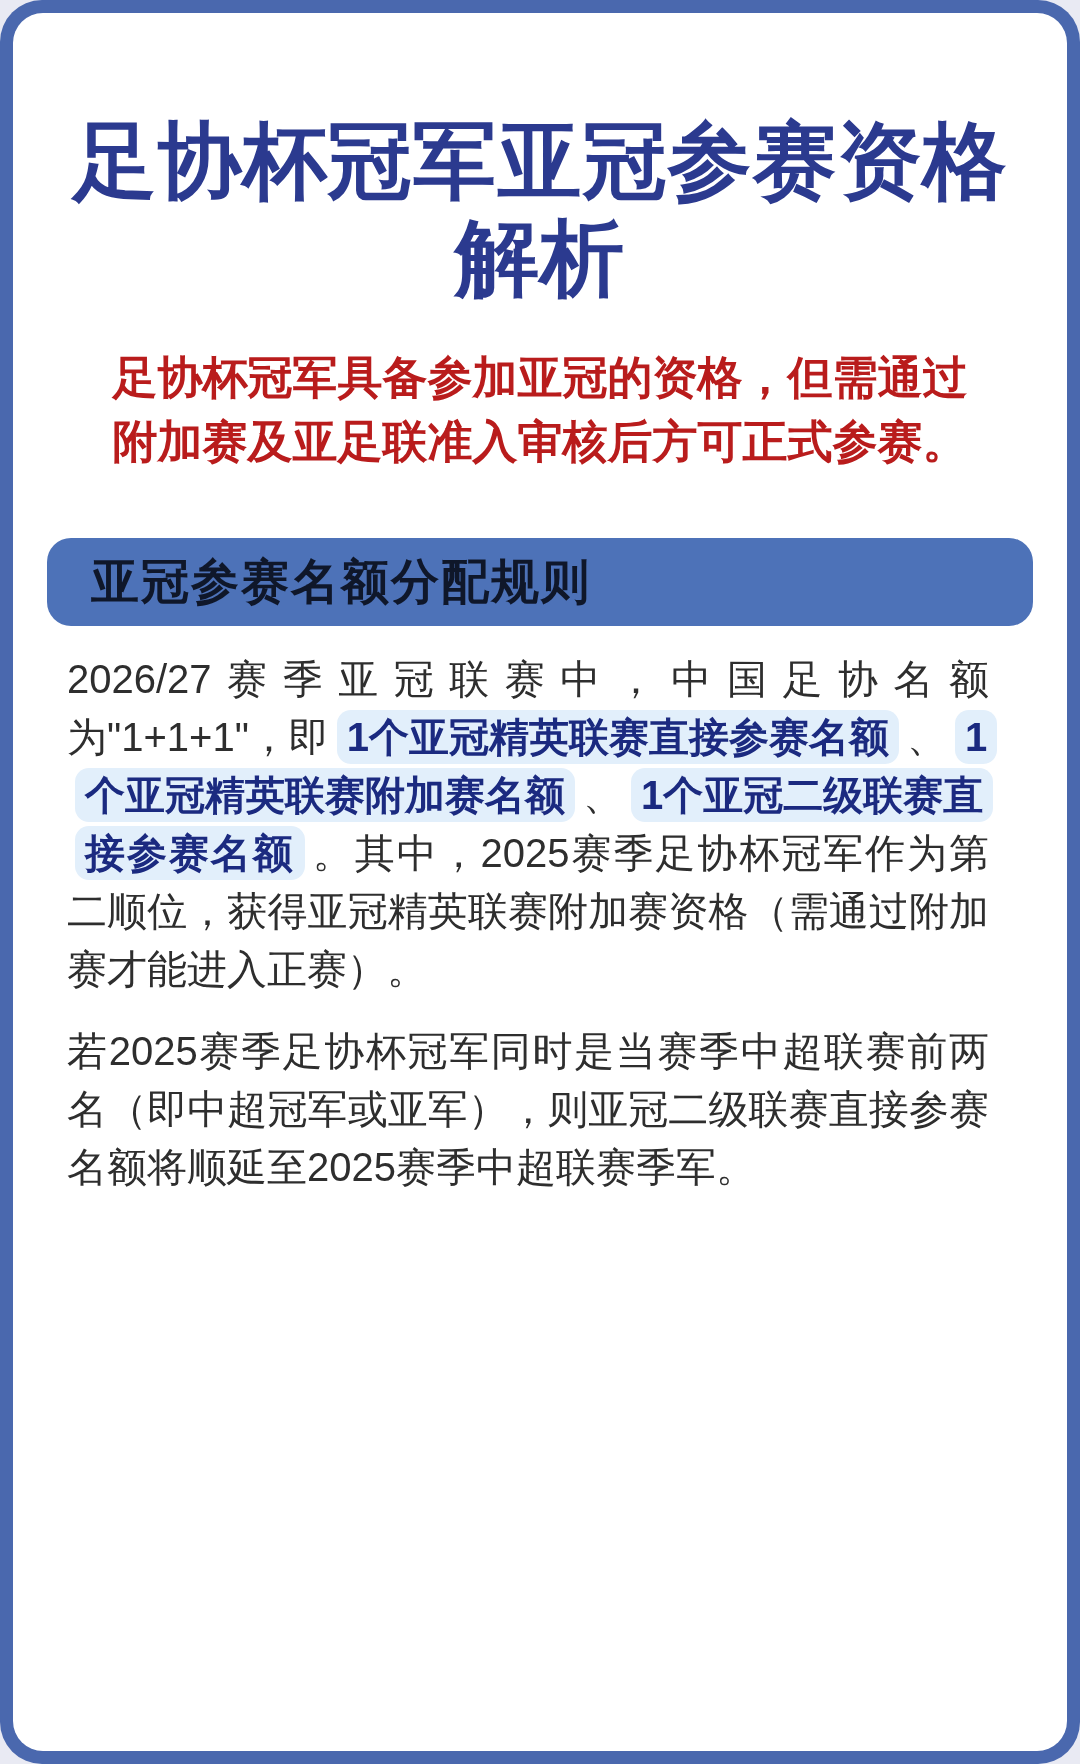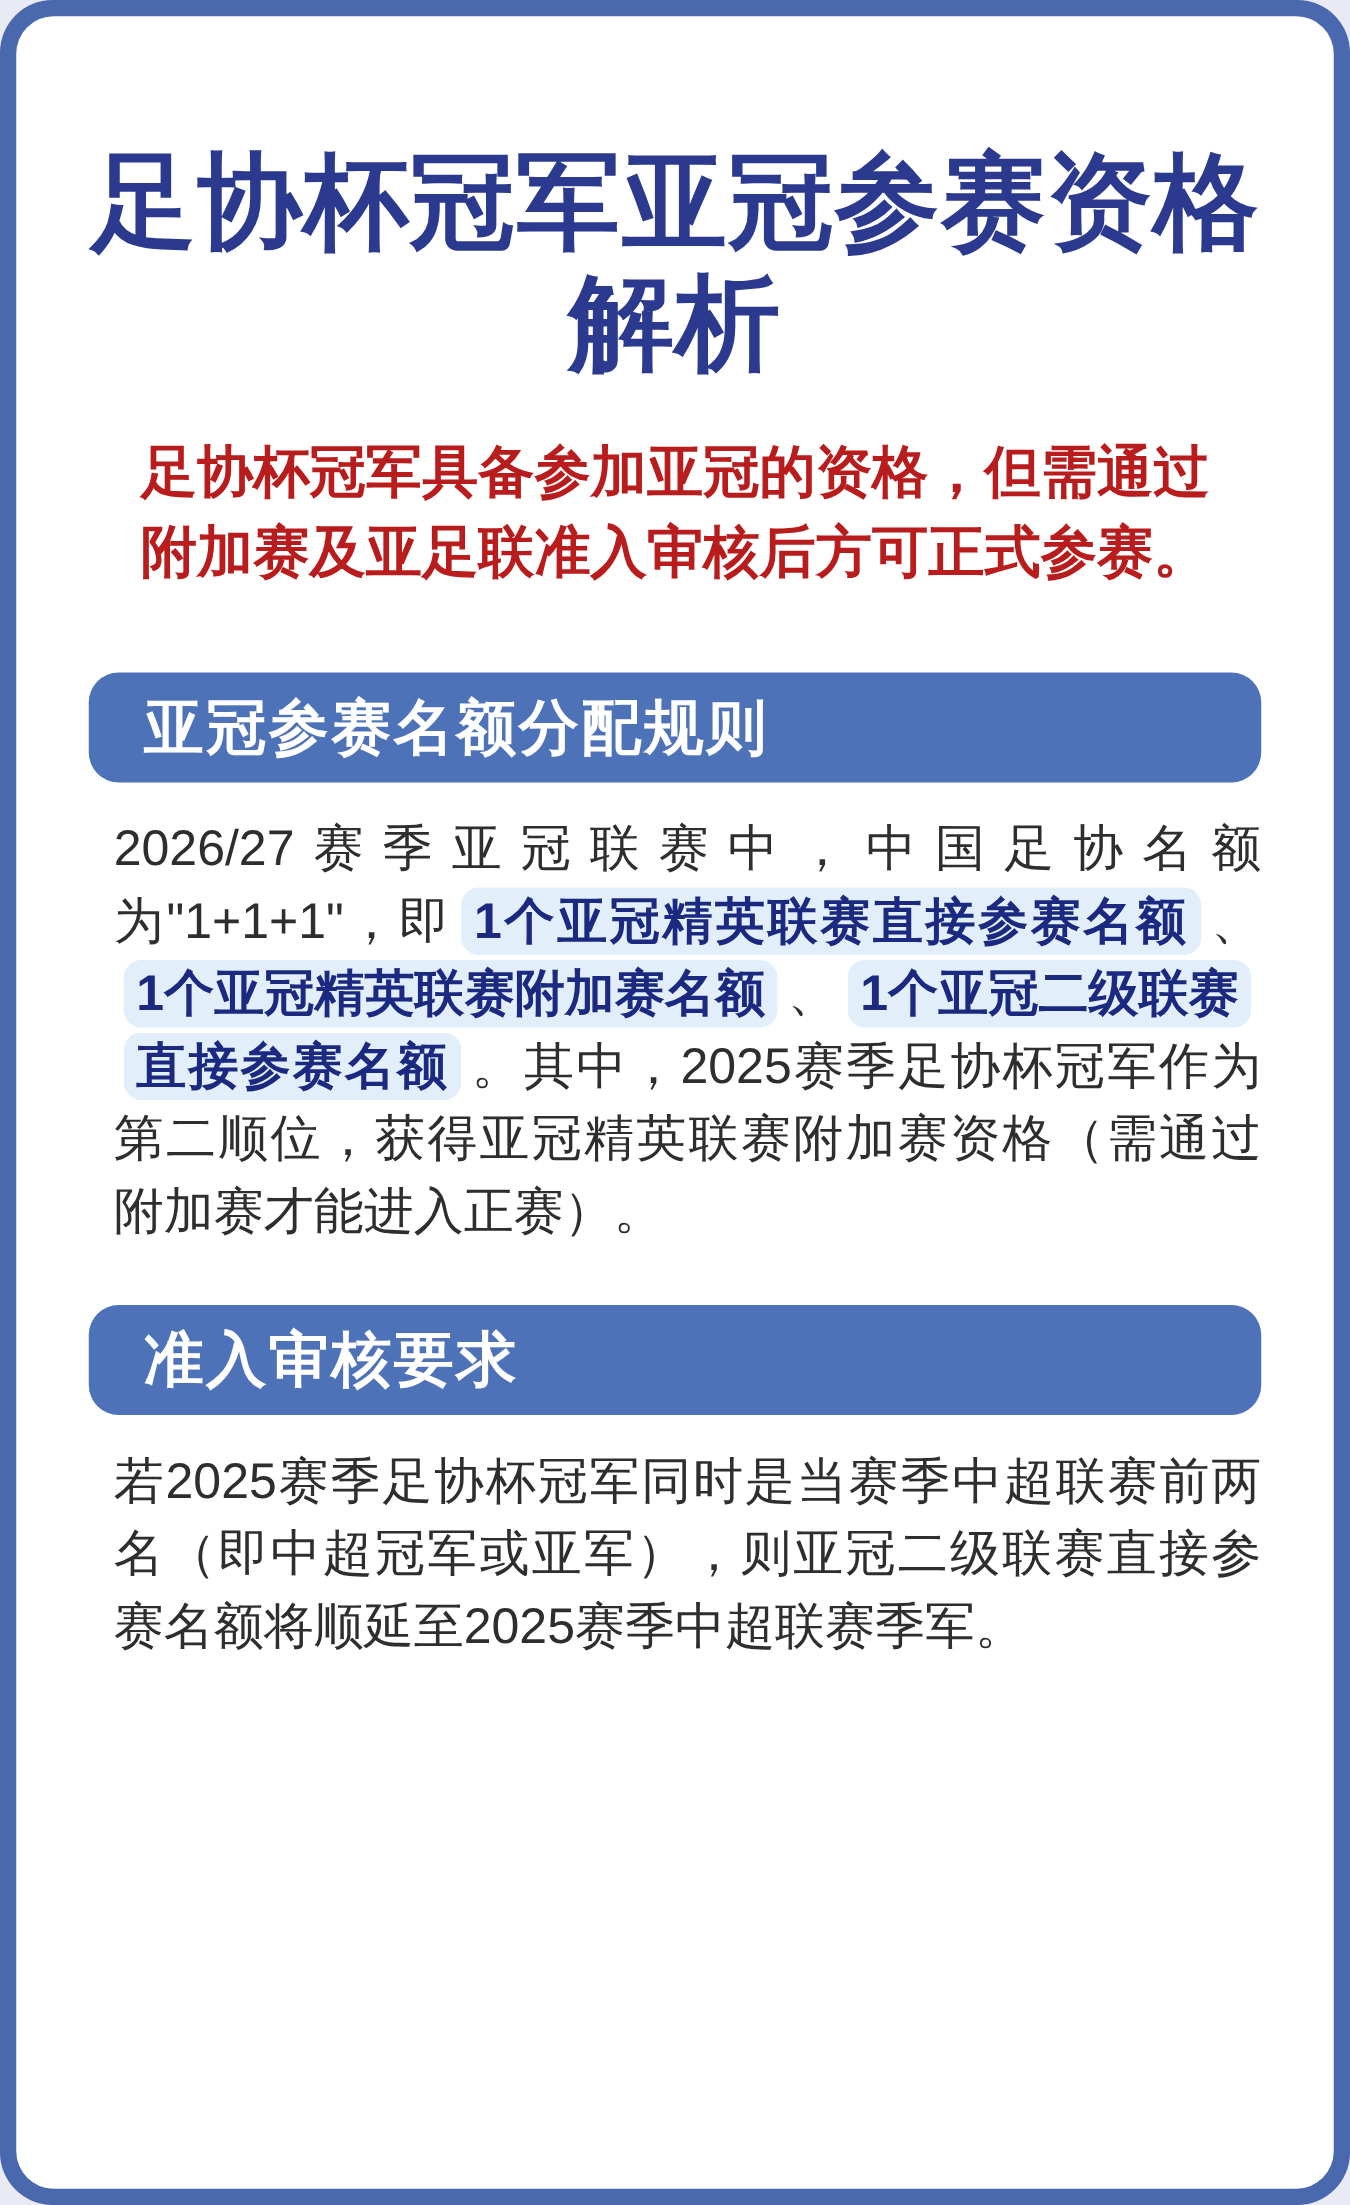--- a/index.html
+++ b/index.html
@@ -23,21 +23,21 @@
     position:absolute;
     inset:0;
     background:var(--frame-blue);
     border-radius:42px;
   }
   .card{
     position:absolute;
     inset:13px;
     background:var(--card-bg);
     border-radius:30px;
-    padding:0 58px;
+    padding:0 34px;
     overflow:hidden;
   }
   .title{
     margin:100px auto 0;
     max-width:940px;
     text-align:center;
     font-size:84px;
     line-height:1.16;
     font-weight:900;
     color:var(--title-navy);
@@ -55,21 +55,21 @@
   .sec-header{
     margin-top:64px;
     background:var(--header-blue);
     border-radius:24px;
     height:88px;
     display:flex;
     align-items:center;
     padding:0 44px;
   }
   .sec-header .sec-heading{
-    color:#ffffff;
+    color:#0f172a;
     font-size:48px;
     font-weight:900;
     letter-spacing:2px;
   }
   section.block + section.block .sec-header{
     margin-top:46px;
   }
   .sec-body{
     margin:24px 0 0 20px;
     max-width:922px;
@@ -101,23 +101,20 @@
     <p class="subtitle">足协杯冠军具备参加亚冠的资格，但需通过附加赛及亚足联准入审核后方可正式参赛。</p>
 
     <section class="block">
       <div class="sec-header">
         <span class="sec-heading">亚冠参赛名额分配规则</span>
       </div>
       <p class="sec-body"><span>2026/27赛季亚冠联赛中，中国足协名额为"1+1+1"，即</span><span class="hl">1个亚冠精英联赛直接参赛名额</span><span>、</span><span class="hl">1个亚冠精英联赛附加赛名额</span><span>、</span><span class="hl">1个亚冠二级联赛直接参赛名额</span><span>。其中，2025赛季足协杯冠军作为第二顺位，获得亚冠精英联赛附加赛资格（需通过附加赛才能进入正赛）。</span></p>
     </section>
 
     <section class="block">
-      <div class="sec-header">
-        <span class="sec-heading">准入审核要求</span>
-      </div>
     </section>
 
     <section class="block">
       <p class="sec-body">若2025赛季足协杯冠军同时是当赛季中超联赛前两名（即中超冠军或亚军），则亚冠二级联赛直接参赛名额将顺延至2025赛季中超联赛季军。</p>
     </section>
 
   </div>
 </div>
 
 </body></html>

